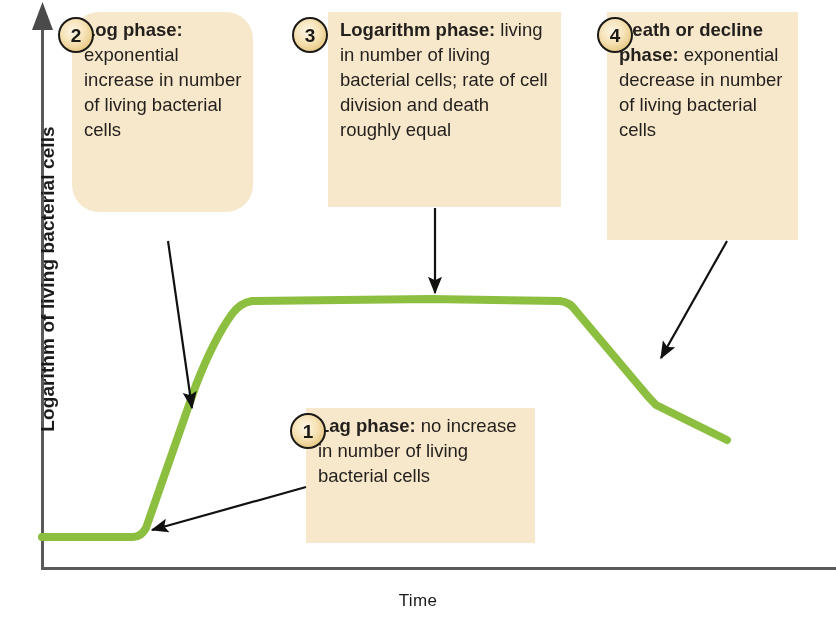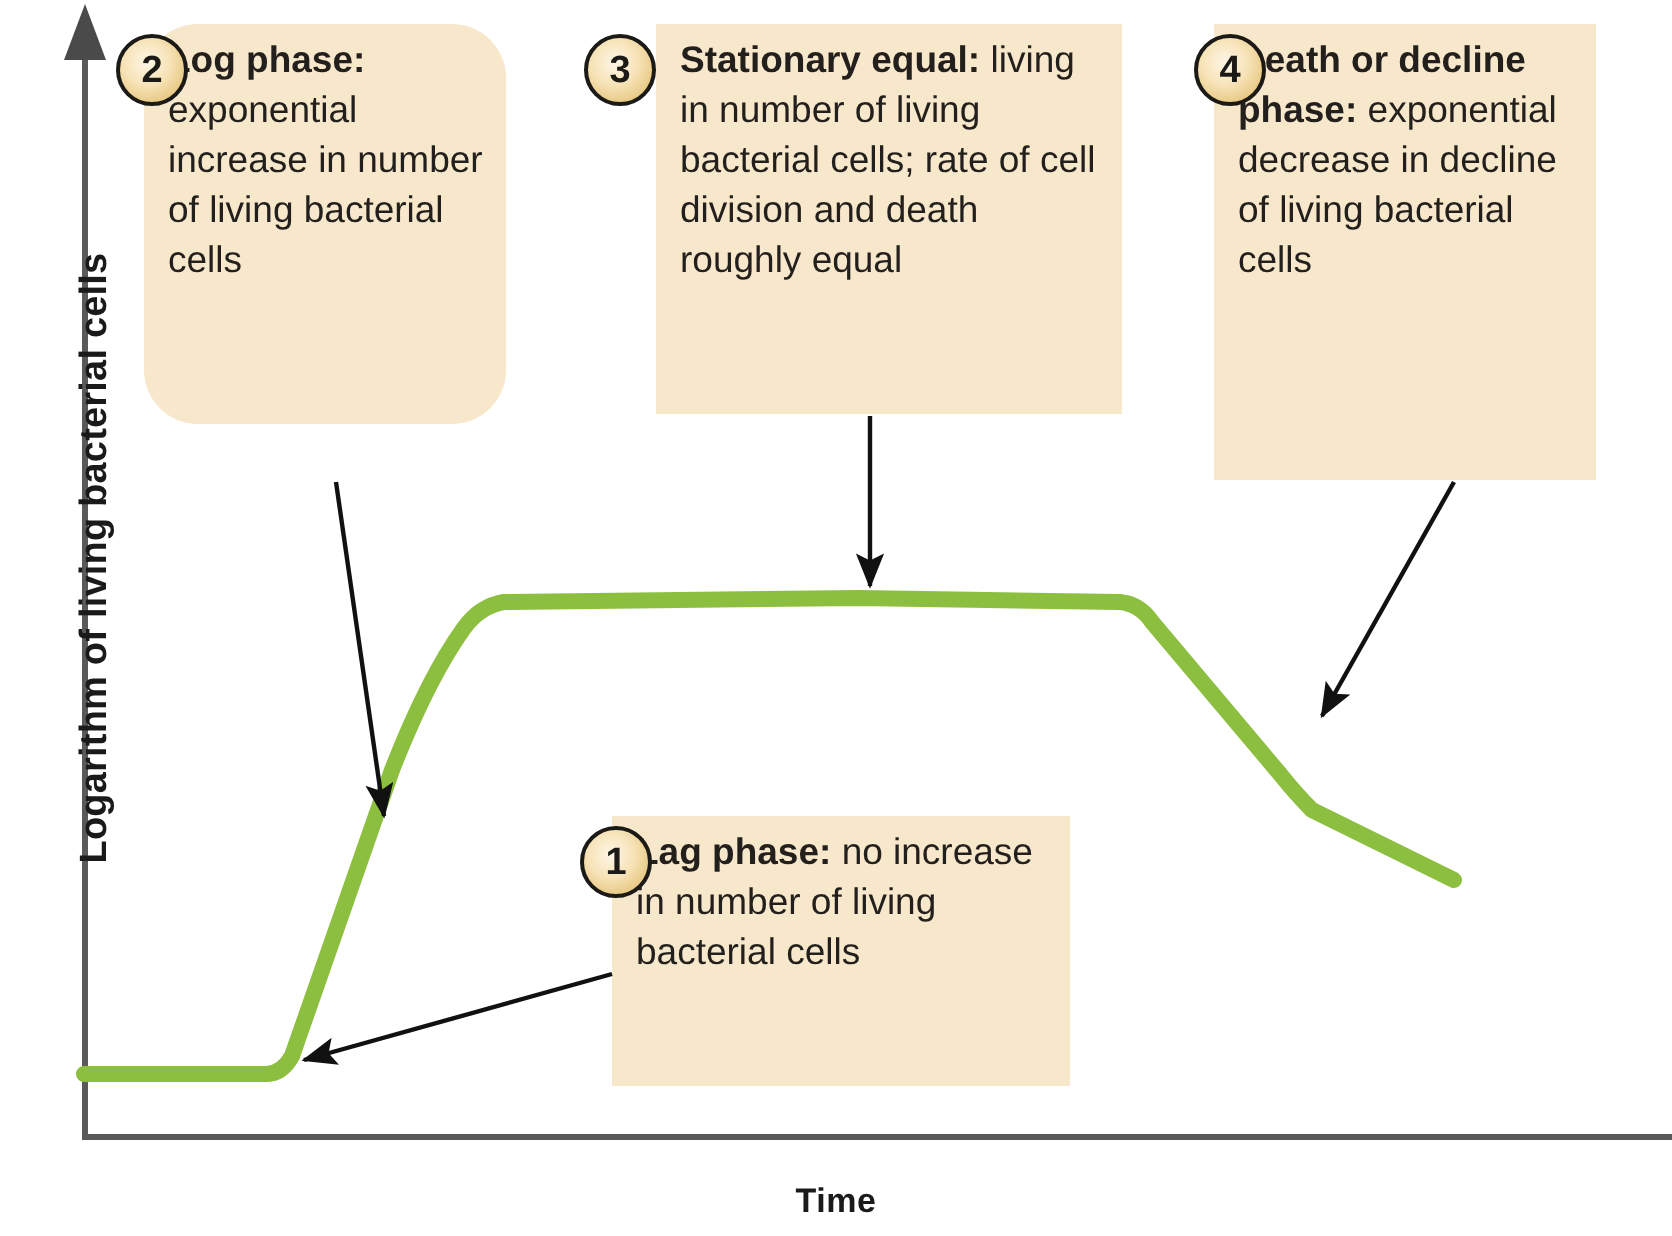--- a/index.html
+++ b/index.html
@@ -45,21 +45,21 @@
     letter-spacing: 0.1px;
     white-space: nowrap;
   }
   .x-axis-title {
     position: absolute;
     left: 0;
     top: 591px;
     width: 836px;
     text-align: center;
     font-size: 17px;
-    font-weight: bold;
+    font-weight: normal;
     color: #1a1a1a;
     letter-spacing: 0.3px;
   }
 
   
   .callout {
     position: absolute;
     background: #F7E8CC;
     box-sizing: border-box;
     padding: 6px 10px 8px 12px;
@@ -167,30 +167,30 @@
 
   <div class="callout" id="callout-2">
     <span class="c-title">Log phase:</span>
     <span class="c-body">exponential increase in number of living bacterial cells</span>
   </div>
   <div class="badge" id="badge-2">
     <span>2</span>
   </div>
 
   <div class="callout" id="callout-3">
-    <span class="c-title">Stationary equal:</span>
+    <span class="c-title">Logarithm phase:</span>
     <span class="c-body">living in number of living bacterial cells; rate of cell division and death roughly equal</span>
   </div>
   <div class="badge" id="badge-3">
     <span>3</span>
   </div>
 
   <div class="callout" id="callout-4">
     <span class="c-title">Death or decline phase:</span>
-    <span class="c-body">exponential decrease in decline of living bacterial cells</span>
+    <span class="c-body">exponential decrease in number of living bacterial cells</span>
   </div>
   <div class="badge" id="badge-4">
     <span>4</span>
   </div>
 
   <div class="callout" id="callout-1">
     <span class="c-title">Lag phase:</span>
     <span class="c-body">no increase in number of living bacterial cells</span>
   </div>
   <div class="badge" id="badge-1">

